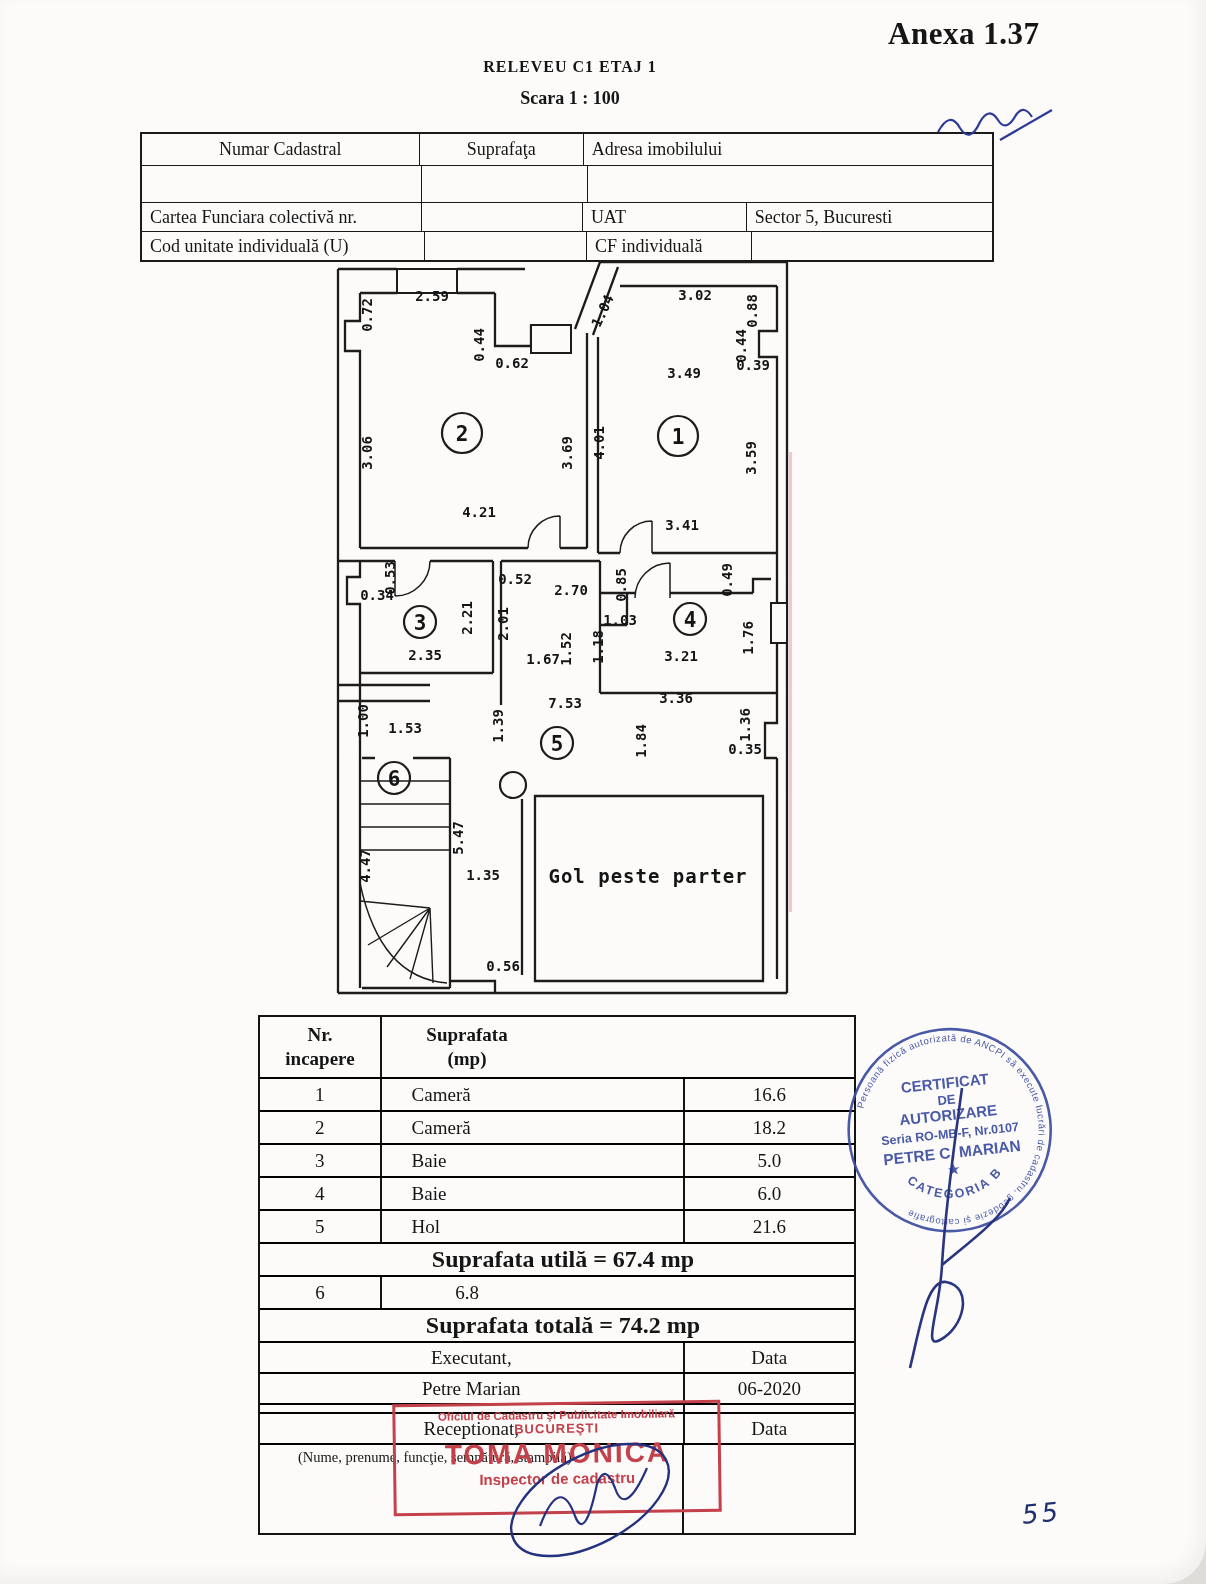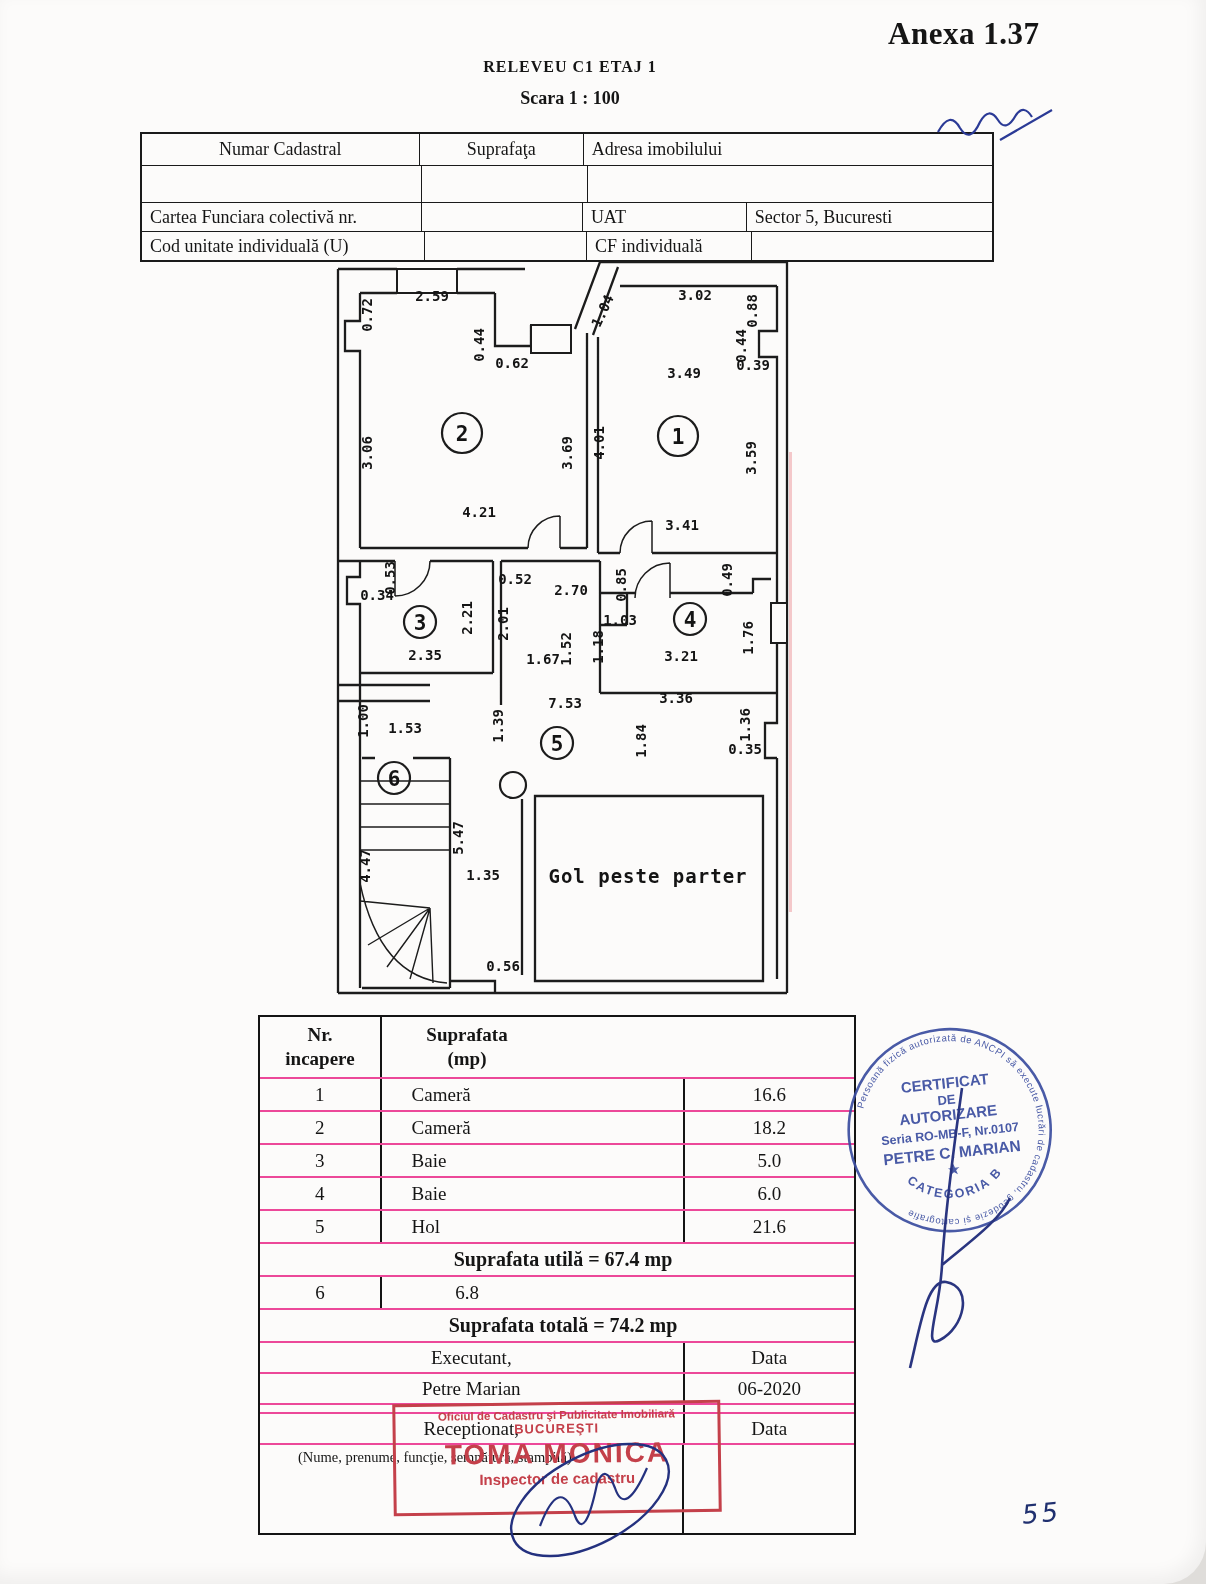--- a/index.html
+++ b/index.html
@@ -28,25 +28,25 @@
   .plan rect{fill:#fcfbfa;}
   text.dim{font-family:"DejaVu Sans Mono",monospace;font-size:14px;font-weight:bold;
            fill:#141414;text-anchor:middle;}
   text.roomnum{font-family:"DejaVu Sans Mono",monospace;font-size:21px;font-weight:bold;
            fill:#141414;text-anchor:middle;}
   text.gol{font-family:"DejaVu Sans Mono",monospace;font-size:19px;font-weight:bold;
            fill:#141414;text-anchor:middle;letter-spacing:1px;}
   .scanline{left:789px;top:452px;width:3px;height:460px;background:#f1b7ba;opacity:.75;}
   
   .rooms-table{left:258px;top:1015px;width:594px;border:2.4px solid #141414;font-size:19px;}
-  .rt-row{display:flex;border-bottom:2px solid #ec4899;align-items:stretch;}
+  .rt-row{display:flex;border-bottom:2px solid #000000;align-items:stretch;}
   .rt-row:last-child{border-bottom:none;}
   .rt-header{height:60px;font-weight:bold;}
   .rt-row.data{height:31px;}
-  .rt-row.merged{height:31px;font-weight:bold;font-size:20px;padding-left:12px;}
+  .rt-row.merged{height:31px;font-weight:bold;font-size:24px;padding-left:12px;}
   .rt-row.split{height:29px;}
   .rt-row.gap{height:7px;}
   .rt-row.note{height:88px;}
   .rt-row .c1{width:120px;border-right:2px solid #141414;display:flex;align-items:center;justify-content:center;}
   .rt-row .c2{width:304px;border-right:2px solid #141414;display:flex;align-items:center;padding-left:30px;box-sizing:border-box;}
   .rt-row .c3{width:170px;display:flex;align-items:center;justify-content:center;}
   .rt-row .cm{width:594px;display:flex;align-items:center;justify-content:center;position:relative;}
   .rt-row .cle{width:424px;border-right:2px solid #141414;display:flex;align-items:center;justify-content:center;}
   .rt-row .cri{width:170px;display:flex;align-items:center;justify-content:center;}
   .rt-row .cn{width:424px;border-right:2px solid #141414;font-size:14.5px;padding:4px 0 0 38px;box-sizing:border-box;}

